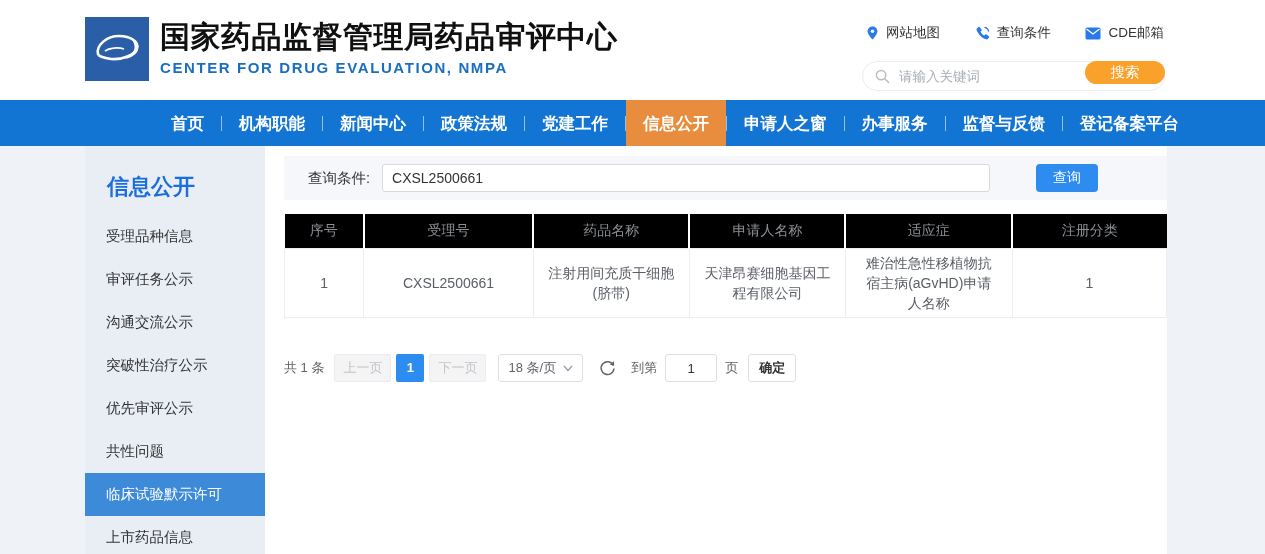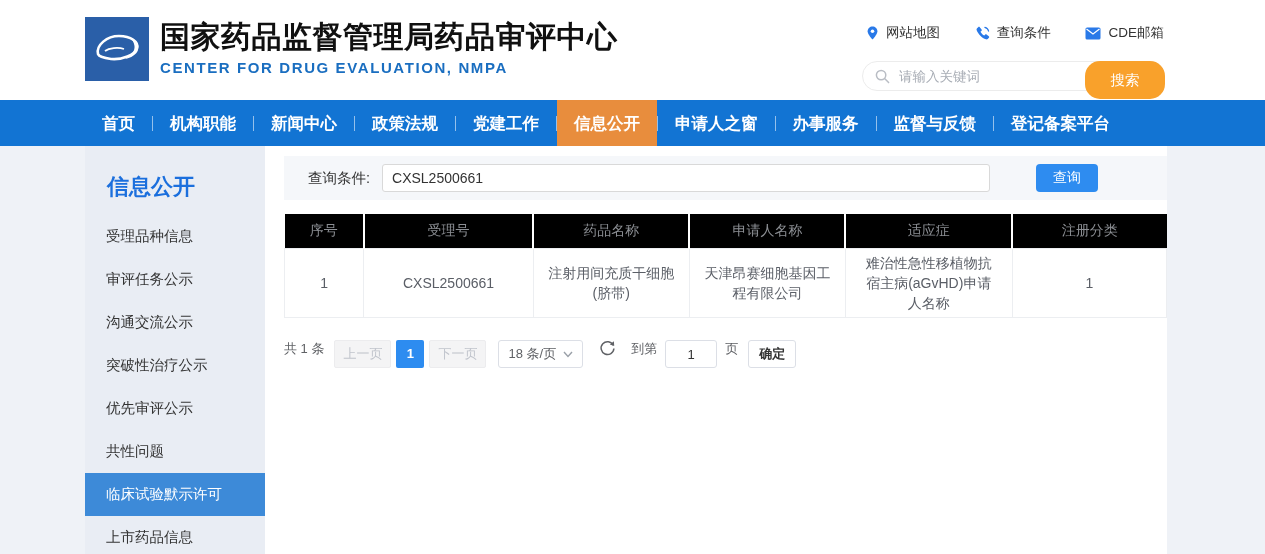--- a/index.html
+++ b/index.html
@@ -17,27 +17,27 @@
   .top-links { position:absolute; left:866px; top:24px; width:298px; display:flex; justify-content:space-between; }
   .top-link { display:flex; align-items:center; gap:7px; font-size:13.5px; color:#333; cursor:pointer; }
   .top-link svg { display:block; }
 
   .search-bar { position:absolute; left:862px; top:61px; width:303px; height:30px; background:#fff;
                 border:1px solid #ececec; border-radius:16px; display:flex; align-items:center; }
   .search-icon { position:absolute; left:12px; top:7px; }
   .search-input { border:none; outline:none; background:transparent; margin-left:36px; width:175px;
                   font-size:13.5px; color:#333; font-family:"Liberation Sans", sans-serif; }
   .search-input::placeholder { color:#a8adb5; }
-  .search-btn { position:absolute; right:-1px; top:-1px; width:80px; height:38px; border:none;
+  .search-btn { position:absolute; right:-1px; top:-1px; width:80px; height:23px; border:none;
                 border-radius:15px; background:#f9a12b; color:#fff; font-size:14.5px; cursor:pointer;
                 font-family:"Liberation Sans", sans-serif; }
 
   
   .nav { position:absolute; left:0; top:100px; width:100%; height:46px; background:#1274d3; }
-  .nav-inner { margin-left:85px; height:46px; display:flex; align-items:center; }
+  .nav-inner { margin-left:85px; height:46px; display:flex; align-items:center;justify-content:center; }
   .nav-item { padding:0 17px; height:46px; line-height:46px; color:#fff; font-weight:bold;
               font-size:16.5px; cursor:pointer; white-space:nowrap; }
   .nav-item.active { background:#e88d3d; }
   .nav-sep { width:1px; height:15px; background:rgba(255,255,255,.55); }
 
   
   .main { position:absolute; left:85px; top:146px; width:1082px; height:408px; background:#fff; display:flex; }
 
   .sidebar { width:180px; min-width:180px; background:#e9edf4; padding-top:26px; }
   .sidebar-title { color:#1b6fdd; font-size:22px; font-weight:bold; margin:0 0 13px 22px; }
@@ -56,21 +56,21 @@
   .query-btn { margin-left:46px; width:62px; height:28px; background:#2e8cf0; color:#fff; border:none;
                border-radius:4px; font-size:14px; cursor:pointer; font-family:"Liberation Sans", sans-serif; }
 
   .data-table { margin-top:14px; width:100%; border-collapse:collapse; table-layout:fixed; }
   .data-table th { height:34px; background:#000000; color:#8c8f94; font-weight:normal; font-size:14px;
                    border-right:2px solid #fff; }
   .data-table th:last-child { border-right:none; }
   .data-table td { height:54px; text-align:center; vertical-align:middle; font-size:14px; color:#5a5e66;
                    border:1px solid #eceef1; background:#fff; line-height:1.45; padding:4px 14px; }
 
-  .pager { margin-top:22px; display:flex; align-items:flex-start; font-size:13px; color:#606266; }
+  .pager { margin-top:36px; display:flex; align-items:center; font-size:13px; color:#606266; }
   .pg-total { margin-right:10px; white-space:nowrap; }
   .pg-btn { min-width:56px; height:28px; line-height:26px; text-align:center; background:#f4f4f5;
             color:#c0c4cc; border:1px solid #ececee; border-radius:2px; padding:0 8px; cursor:not-allowed; }
   .pg-page { width:28px; height:28px; line-height:28px; text-align:center; background:#2d8cf0; color:#fff;
              border-radius:2px; margin:0 5px; font-weight:bold; cursor:pointer; }
   .pg-size { margin-left:12px; height:28px; border:1px solid #dcdfe6; border-radius:3px; display:flex;
              align-items:center; padding:0 9px; gap:7px; background:#fff; cursor:pointer; white-space:nowrap; }
   .pg-refresh { margin-left:16px; cursor:pointer; display:flex; }
   .pg-goto-label { margin-left:15px; white-space:nowrap; }
   .pg-goto-input { margin-left:8px; width:52px; height:28px; border:1px solid #dcdfe6; border-radius:3px;

